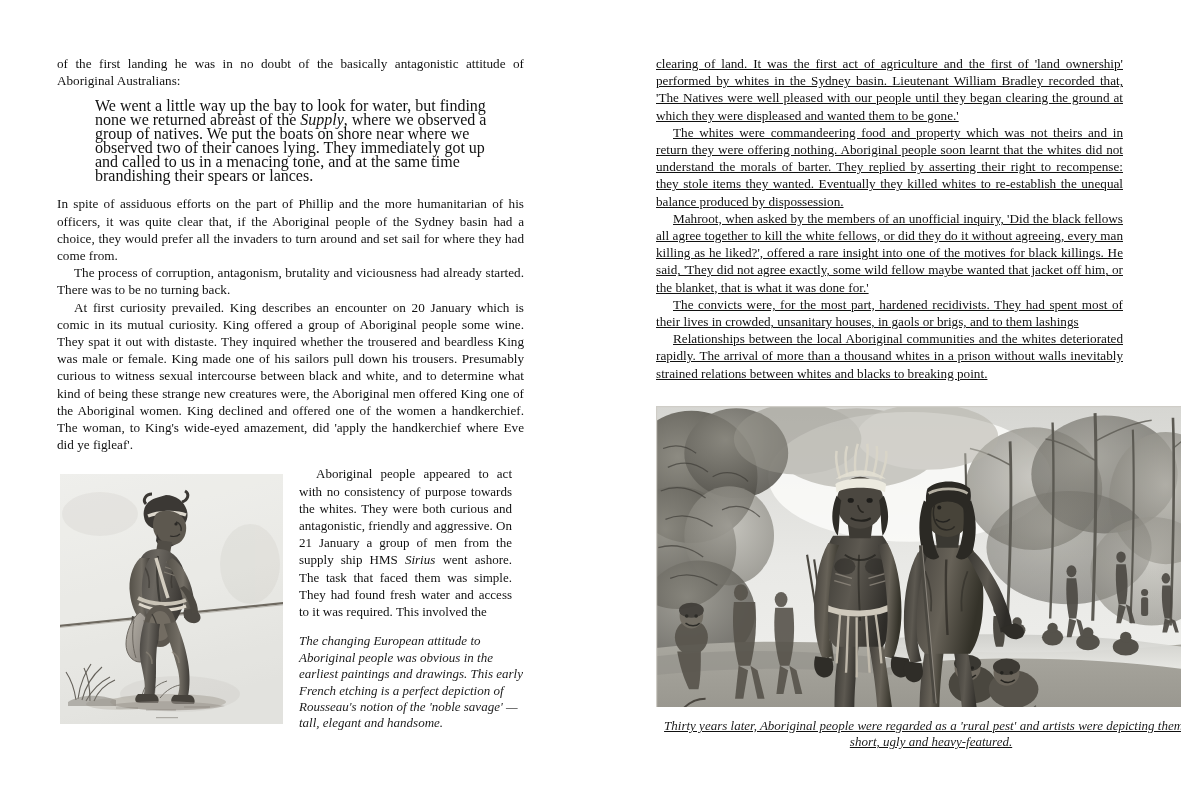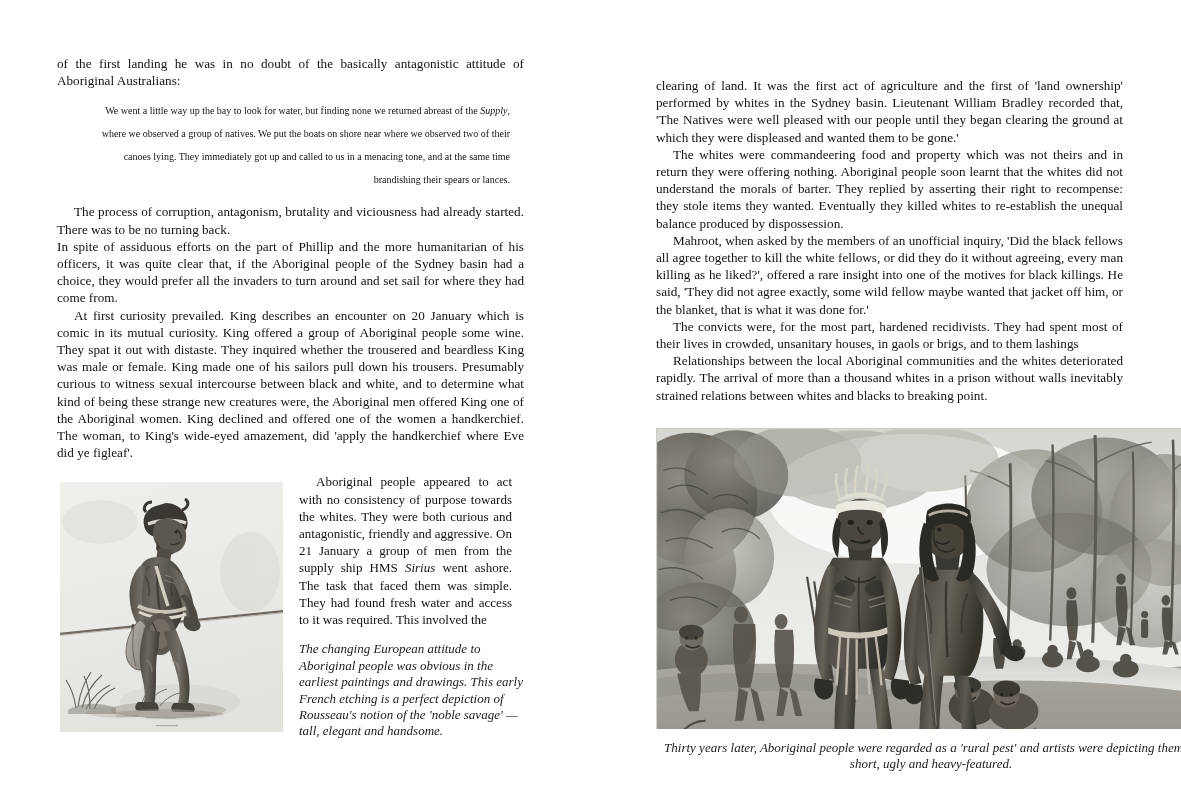--- a/index.html
+++ b/index.html
@@ -28,43 +28,44 @@
     box-sizing: border-box;
   }
 
   .page-left {
     width: 590px;
     padding: 55px 66px 0 57px;
   }
 
   .page-right {
     width: 591px;
-    padding: 77px 58px 0 66px;
+    padding: 55px 58px 0 66px;
+    text-decoration: underline;
   }
 
   
   p.body-par {
     margin: 0;
     font-size: 13.2px;
     line-height: 17.2px;
     text-align: justify;
     text-indent: 0;
     -webkit-hyphens: auto;
     hyphens: auto;
   }
   p.body-par.indent {
     text-indent: 17px;
   }
 
   blockquote.extract {
     margin: 10px 0 12px 0;
     padding: 0 14px 0 38px;
-    font-size: 10px;
-    line-height: 23px;
-    text-align: right;
+    font-size: 16px;
+    line-height: 14px;
+    text-align: left;
   }
   blockquote.extract p {
     margin: 0;
   }
 
   em, .it { font-style: italic; }
 
   
   .left-flow {
     position: relative;
@@ -129,23 +130,23 @@
 <div class="page-spread">
 
   <div class="page page-left">
 
     <p class="body-par">of the first landing he was in no doubt of the basically antagonistic attitude of Aboriginal Australians:</p>
 
     <blockquote class="extract">
       <p><span>We went a little way up the bay to look for water, but finding none we returned abreast of the </span><em class="it">Supply</em><span>, where we observed a group of natives. We put the boats on shore near where we observed two of their canoes lying. They immediately got up and called to us in a menacing tone, and at the same time brandishing their spears or lances.</span></p>
     </blockquote>
 
+    <p class="body-par">In spite of assiduous efforts on the part of Phillip and the more humanitarian of his officers, it was quite clear that, if the Aboriginal people of the Sydney basin had a choice, they would prefer all the invaders to turn around and set sail for where they had come from.</p>
+
     <p class="body-par indent">The process of corruption, antagonism, brutality and viciousness had already started. There was to be no turning back.</p>
-
-    <p class="body-par">In spite of assiduous efforts on the part of Phillip and the more humanitarian of his officers, it was quite clear that, if the Aboriginal people of the Sydney basin had a choice, they would prefer all the invaders to turn around and set sail for where they had come from.</p>
 
     <p class="body-par indent">At first curiosity prevailed. King describes an encounter on 20 January which is comic in its mutual curiosity. King offered a group of Aboriginal people some wine. They spat it out with distaste. They inquired whether the trousered and beardless King was male or female. King made one of his sailors pull down his trousers. Presumably curious to witness sexual intercourse between black and white, and to determine what kind of being these strange new creatures were, the Aboriginal men offered King one of the Aboriginal women. King declined and offered one of the women a handkerchief. The woman, to King's wide-eyed amazement, did 'apply the handkerchief where Eve did ye figleaf'.</p>
 
     <div class="left-flow">
 
       <figure class="figure-left" style="margin:0; float:left; width:223px; margin:9px 16px 0 3px;">
         <div class="art-box" style="height:250px;">
           <svg class="art" viewBox="0 0 223 250" preserveAspectRatio="none">
             <defs>
               <linearGradient id="lskygrad" x1="0" y1="0" x2="0.25" y2="1">

